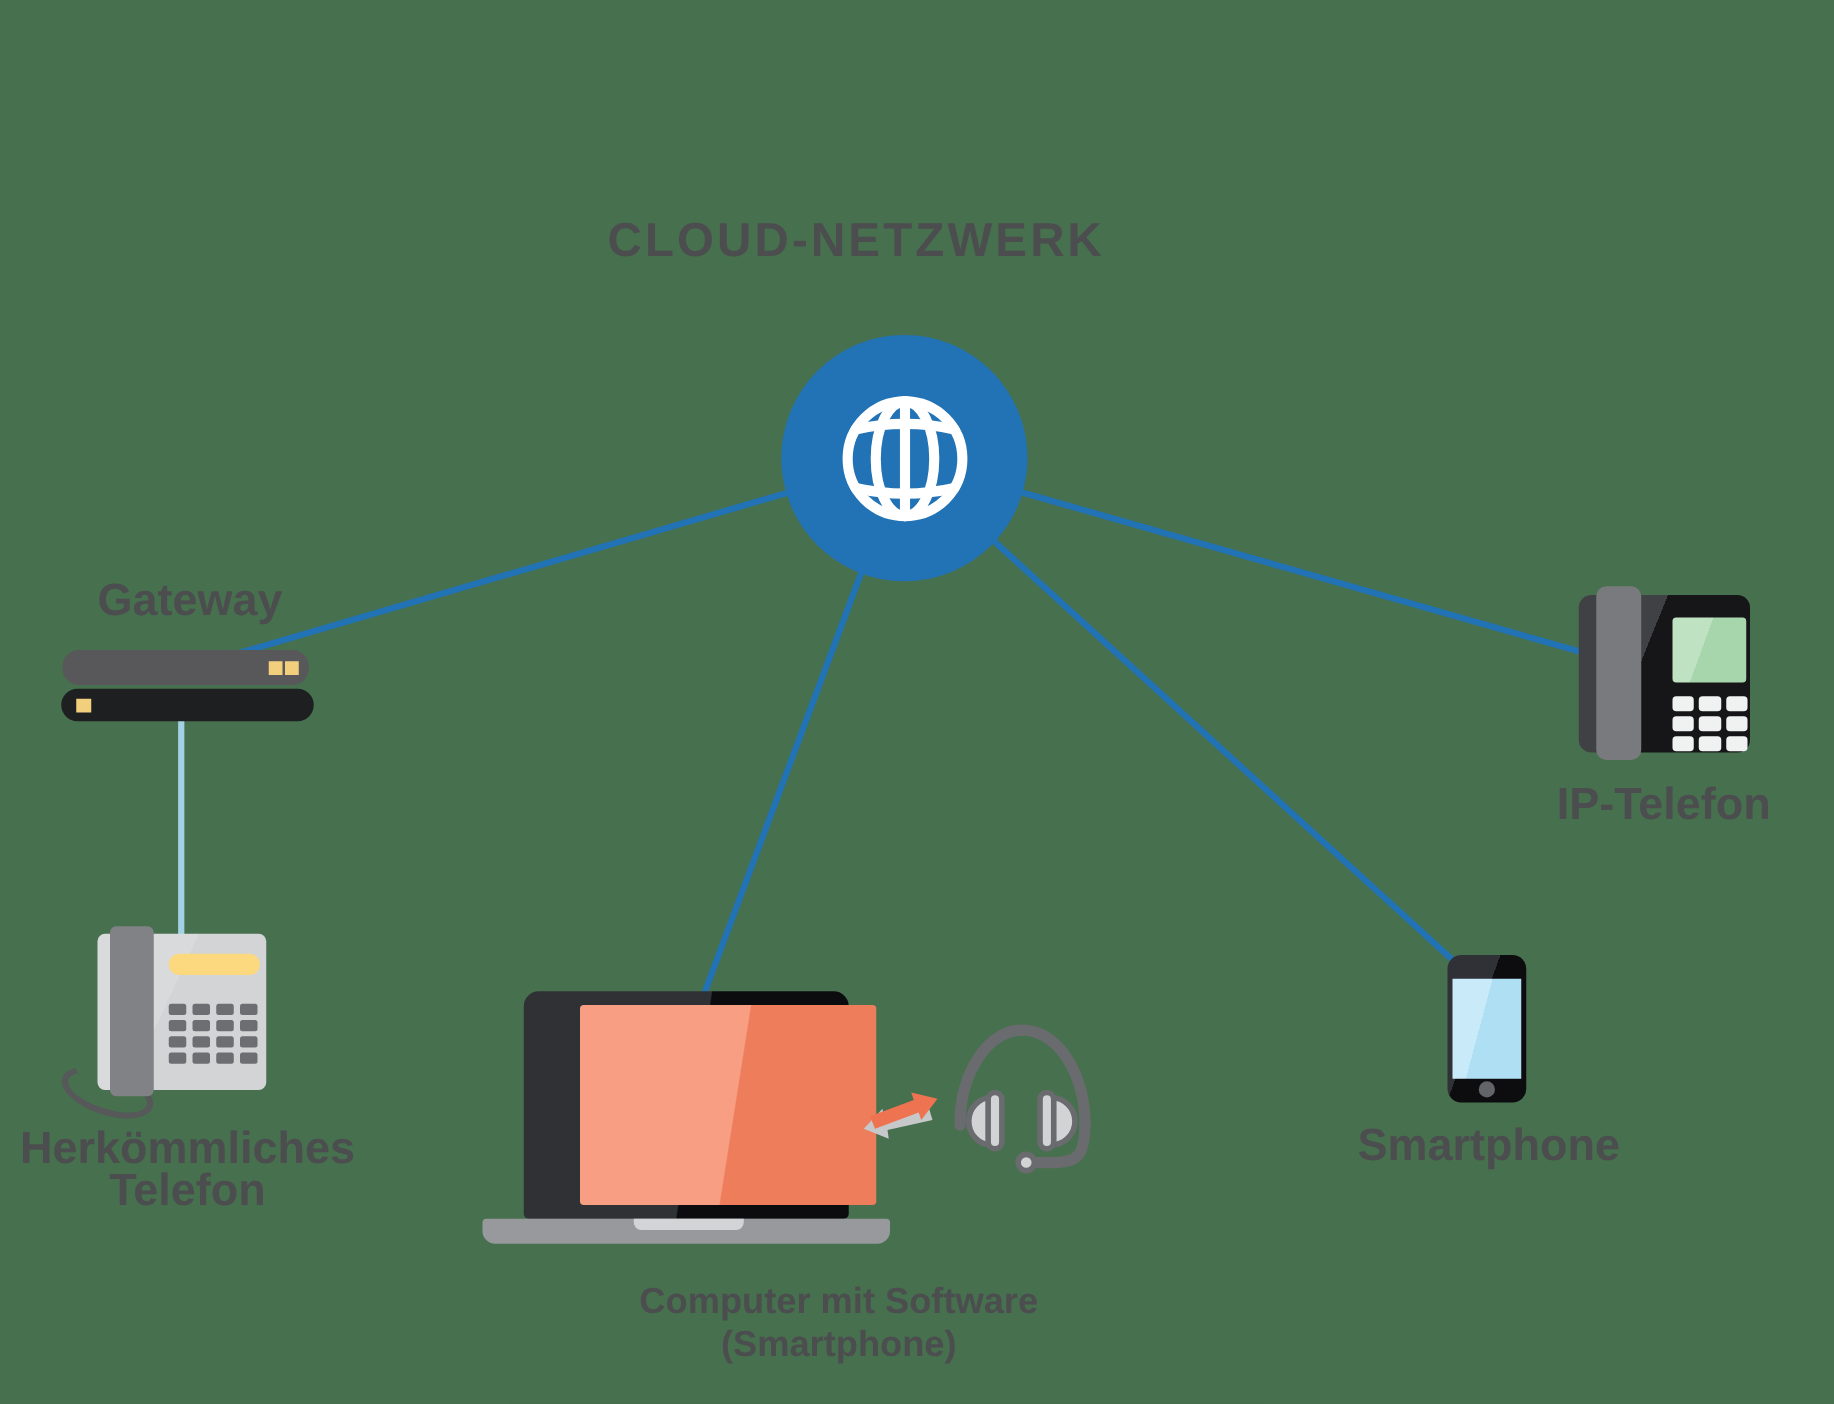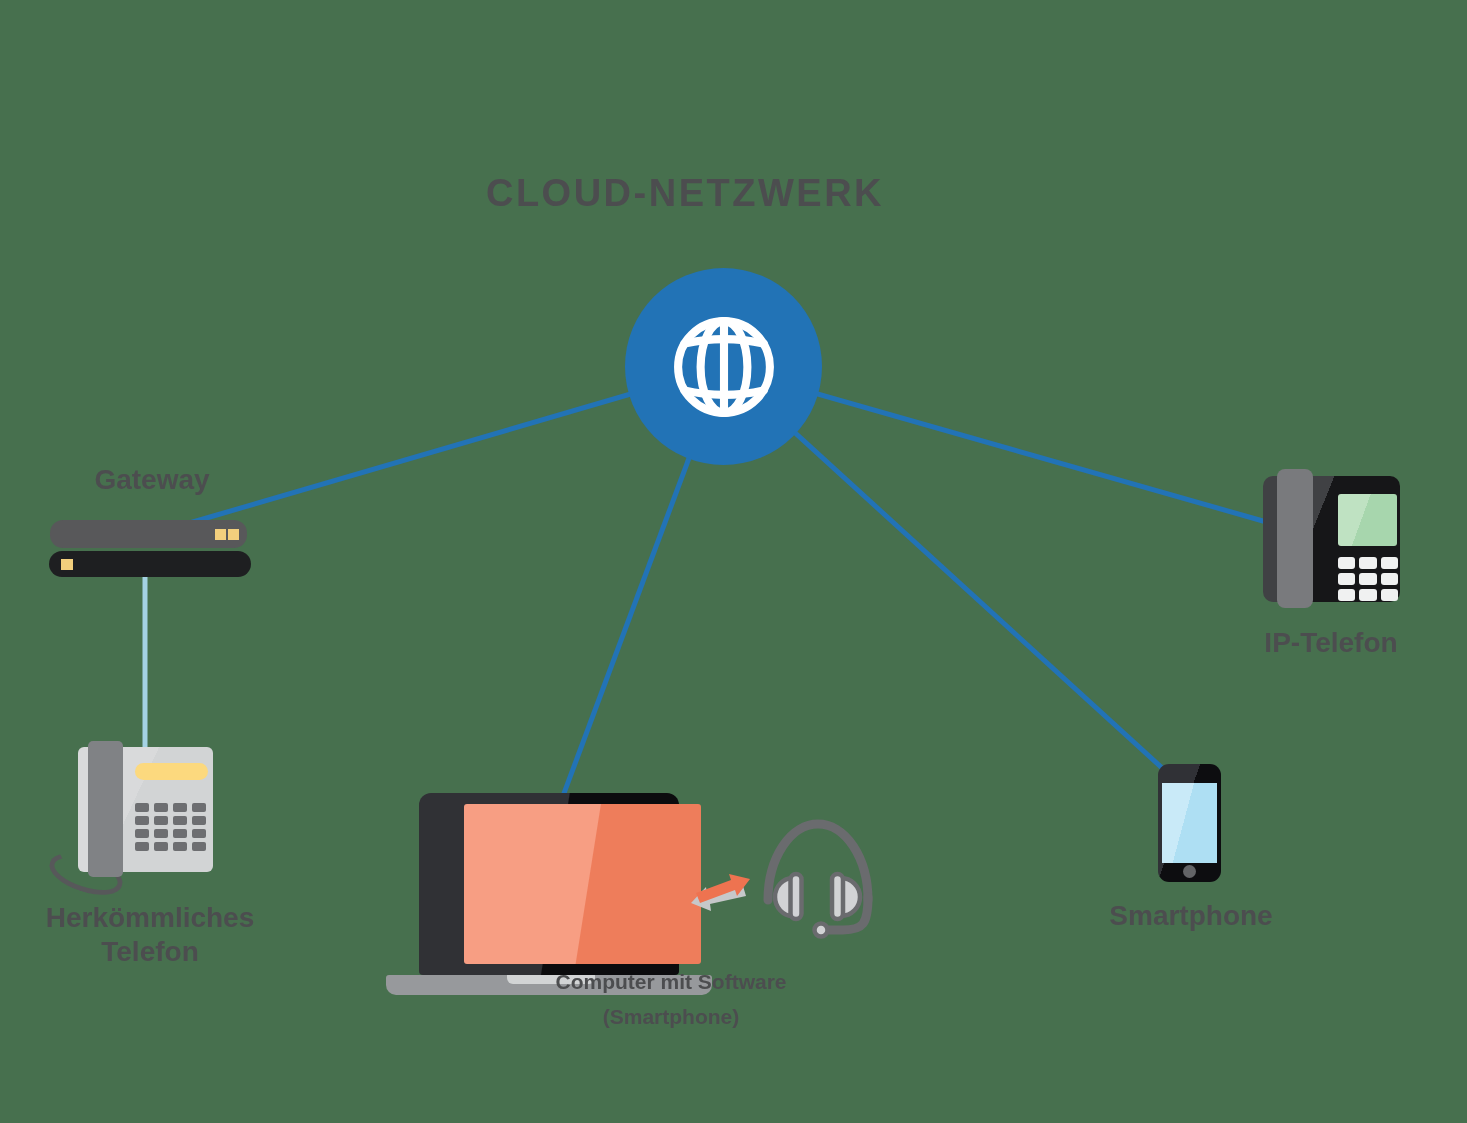--- a/index.html
+++ b/index.html
@@ -14,21 +14,21 @@
   .wire{stroke:var(--accent-blue,#2273b6);stroke-width:5;}
   .cable{stroke:var(--cable-blue,#a4d2e4);stroke-width:5;}
 
   .title{
     position:absolute;left:685px;top:131px;transform:translateX(-50%);
     font-size:38px;font-weight:bold;letter-spacing:2.5px;
     color:var(--text-gray,#4c4d4f);white-space:nowrap;margin-top:41px;
   }
   .node-label{
     position:absolute;transform:translateX(-50%);
-    font-size:28px;font-weight:bold;line-height:34px;text-align:center;
+    font-size:36px;font-weight:bold;line-height:34px;text-align:center;
     color:var(--text-gray,#4c4d4f);white-space:nowrap;
   }
 
   
   .cloud{
     position:absolute;left:625px;top:268px;width:197px;height:197px;
     border-radius:50%;background:var(--accent-blue,#2273b6);
     display:flex;align-items:center;justify-content:center;
   }
   .globe{width:108px;height:108px;}
@@ -101,21 +101,21 @@
   .ip-screen{
     position:absolute;left:75px;top:18px;width:59px;height:52px;border-radius:3px;
     background:linear-gradient(110deg,var(--ip-screen-green-light,#bfe2c2) 42%,var(--ip-screen-green,#a7d6ad) 42%);
   }
   .ip-keys{position:absolute;left:75px;top:81px;width:60px;height:44px;display:grid;grid-template-columns:repeat(3,1fr);gap:4px;}
   .ip-keys span{height:12px;border-radius:3px;background:var(--ip-key-white,#f0f1f1);}
   .ip-handset{position:absolute;left:22px;top:4px;width:36px;height:139px;border-radius:8px;background:var(--ip-handset-gray,#797a7d);}
 
   .lbl-gateway{left:152px;top:463px;}
   .lbl-trad{left:150px;top:901px;}
-  .lbl-soft{left:671px;top:964px;font-size:21px;line-height:35px;}
+  .lbl-soft{left:671px;top:1024px;font-size:29px;line-height:35px;}
   .lbl-smart{left:1191px;top:899px;text-align:right;}
   .lbl-ip{left:1331px;top:626px;}
 </style>
 </head>
 <body>
 
 <div class="stage">
 
   <svg class="wires" width="1467" height="1123" viewBox="0 0 1467 1123">
     <line class="wire" x1="723" y1="367" x2="186" y2="524"></line>

